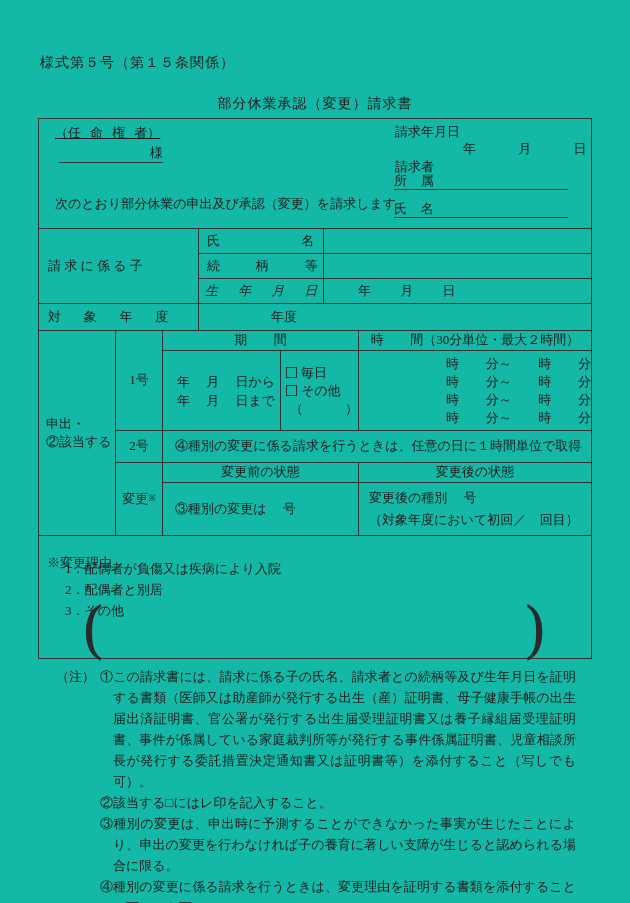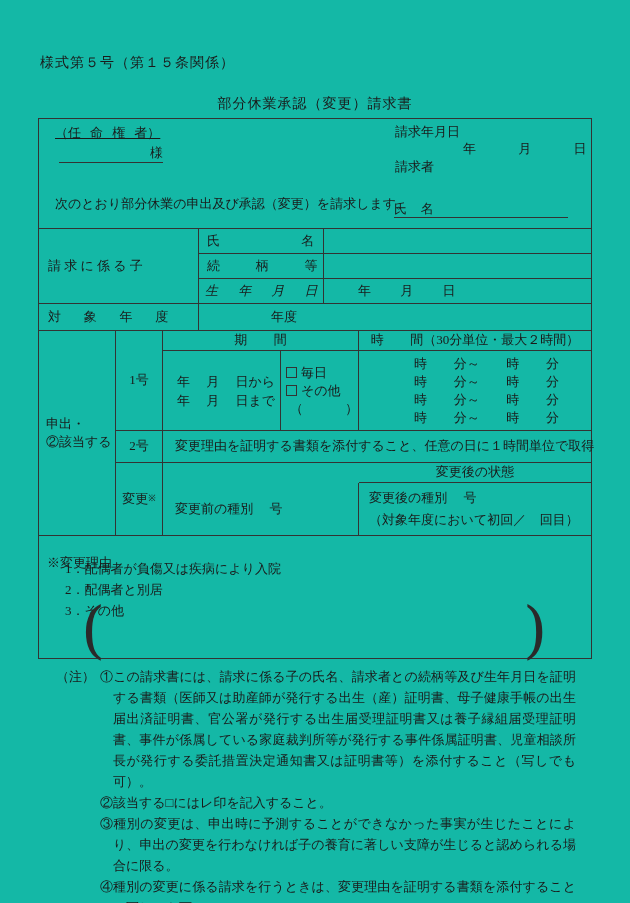--- a/index.html
+++ b/index.html
@@ -16,21 +16,21 @@
   .bb{border-bottom:1px solid #333;}
   .vc{display:flex;align-items:center;}
   .cc{display:flex;align-items:center;justify-content:center;}
   .vcol{display:flex;flex-direction:column;justify-content:center;}
   .line{border-bottom:1px solid #333;}
   .ws05{word-spacing:.45em;text-decoration:underline;}
   .ws08{word-spacing:.8em;}
   .ws1{word-spacing:1em;}
   .ws13{word-spacing:1.3em;font-style:italic;}
   .ws15{word-spacing:1.5em;}
-  .ws18{word-spacing:1.8em;}
+  .ws18{word-spacing:1.8em;text-align:right;}
   .ws2{word-spacing:2em;}
   .ws25{word-spacing:2.5em;}
   .ws3{word-spacing:3em;}
   .ws6{word-spacing:6em;}
   .cbx{display:inline-block;width:9px;height:9px;border:1px solid #333;margin-right:4px;flex:none;}
   .optrow{display:flex;align-items:center;line-height:18px;}
   .paren{font-family:"DejaVu Serif","Liberation Serif",serif;font-size:62px;line-height:48px;font-weight:400;color:#2a2a2a;}
   sup{font-size:9px;}
   .notes{position:absolute;left:56px;top:666px;width:520px;display:flex;}
   .notes-label{width:44px;flex:none;line-height:21px;}
@@ -49,20 +49,21 @@
 
     <div class="cell bb" style="left:0;top:0;width:552px;height:110px">
       <div class="abs ws05" style="left:16px;top:5px">（任 命 権 者）</div>
       <div class="abs line" style="left:20px;top:24px;width:104px;height:19px;text-align:right;line-height:19px">
         <span>様</span>
       </div>
       <div class="abs" style="left:16px;top:76px">次のとおり部分休業の申出及び承認（変更）を請求します。</div>
       <div class="abs" style="left:356px;top:4px">請求年月日</div>
       <div class="abs ws3" style="left:424px;top:21px">年 月 日</div>
       <div class="abs" style="left:356px;top:39px">請求者</div>
+      <div class="abs line ws08" style="left:355px;top:53px;width:174px;height:17px;line-height:17px">所 属</div>
       <div class="abs line ws08" style="left:355px;top:81px;width:174px;height:17px;line-height:17px">氏 名</div>
     </div>
 
     <div class="cell br bb vc" style="left:0;top:110px;width:160px;height:75px;padding-left:9px">請 求 に 係 る 子</div>
     <div class="cell br bb vc ws6" style="left:160px;top:110px;width:125px;height:25px;padding-left:8px">氏 名</div>
     <div class="cell bb" style="left:285px;top:110px;width:267px;height:25px"></div>
     <div class="cell br bb vc ws25" style="left:160px;top:135px;width:125px;height:25px;padding-left:8px">続 柄 等</div>
     <div class="cell bb" style="left:285px;top:135px;width:267px;height:25px"></div>
     <div class="cell br bb vc ws13" style="left:160px;top:160px;width:125px;height:25px;padding-left:6px">生 年 月 日</div>
     <div class="cell bb vc ws2" style="left:285px;top:160px;width:267px;height:25px;padding-left:34px">年 月 日</div>
@@ -97,28 +98,29 @@
     </div>
 
     <div class="cell bb vcol ws18" style="left:320px;top:232px;width:232px;height:80px;padding-left:55px;line-height:18px">
       <div>時 分～ 時 分</div>
       <div>時 分～ 時 分</div>
       <div>時 分～ 時 分</div>
       <div>時 分～ 時 分</div>
     </div>
 
     <div class="cell br bb cc" style="left:77px;top:312px;width:47px;height:32px">2号</div>
-    <div class="cell bb vc" style="left:124px;top:312px;width:428px;height:32px;padding-left:12px">変更理由を証明する書類を添付すること、任意の日に１時間単位で取得</div>
+    <div class="cell bb vc" style="left:124px;top:312px;width:428px;height:32px;padding-left:12px">④種別の変更に係る請求を行うときは、任意の日に１時間単位で取得</div>
 
     <div class="cell br bb cc" style="left:77px;top:344px;width:47px;height:73px">
       <span>変更</span>
         <sup>※</sup>
     </div>
+    <div class="cell br bb cc" style="left:124px;top:344px;width:196px;height:20px">変更前の状態</div>
     <div class="cell bb cc" style="left:320px;top:344px;width:232px;height:20px">変更後の状態</div>
-    <div class="cell br bb vc ws1" style="left:124px;top:364px;width:196px;height:53px;padding-left:12px">変更前の種別 号</div>
+    <div class="cell br bb vc ws1" style="left:124px;top:364px;width:196px;height:53px;padding-left:12px">③種別の変更は 号</div>
     <div class="cell bb vcol" style="left:320px;top:364px;width:232px;height:53px;padding-left:10px;line-height:22px">
       <div class="ws1">変更後の種別 号</div>
       <div class="ws08">（対象年度において初回／ 回目）</div>
     </div>
 
     <div class="cell" style="left:0;top:417px;width:552px;height:122px">
       <div class="abs" style="left:8px;top:18px">※変更理由</div>
       <div class="abs" style="left:26px;top:24px">1．配偶者が負傷又は疾病により入院</div>
       <div class="abs" style="left:26px;top:45px">2．配偶者と別居</div>
       <div class="abs" style="left:26px;top:66px">3．その他</div>

